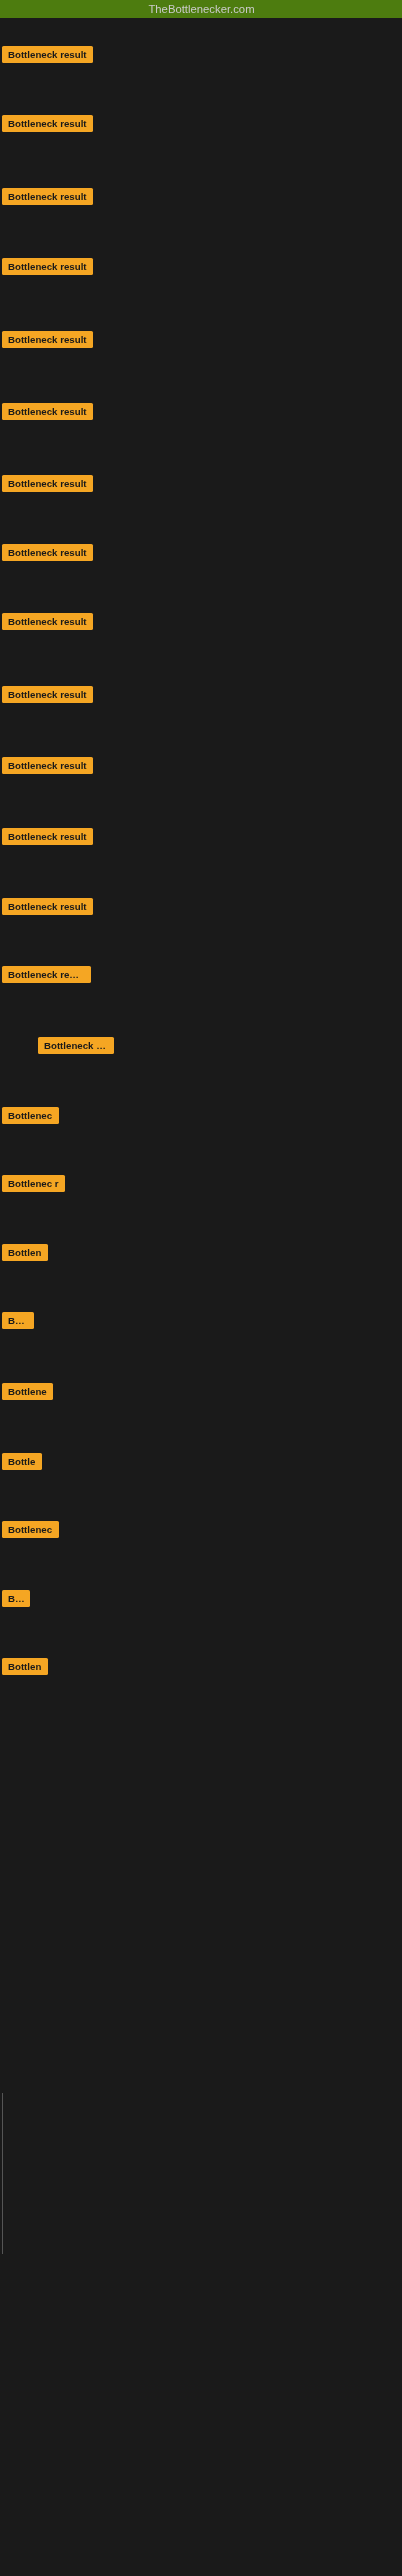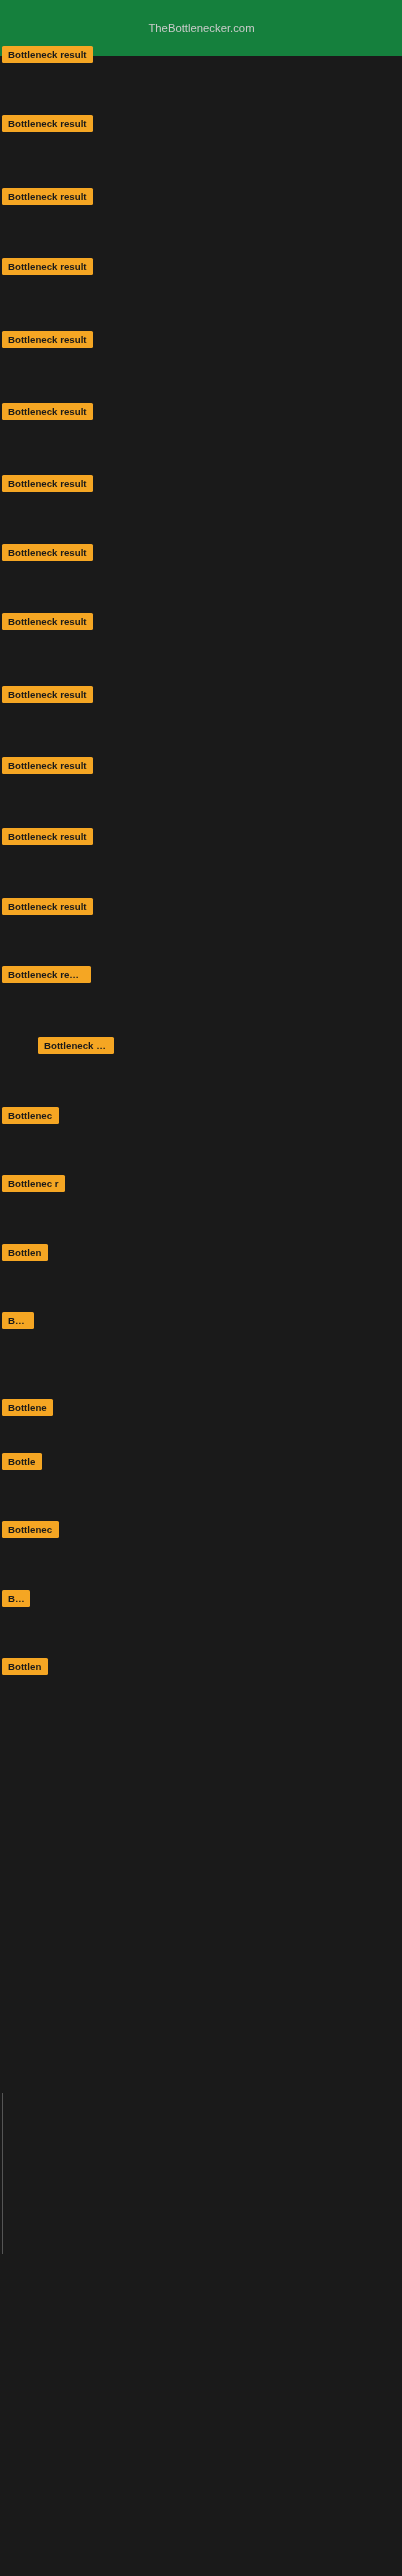--- a/index.html
+++ b/index.html
@@ -13,22 +13,22 @@
       min-height: 2576px;
       background-color: #1a1a1a;
       font-family: Arial, sans-serif;
       position: relative;
     }
 
     .site-title {
       text-align: center;
       color: #cccccc;
       font-size: 11.3px;
-      padding: 22px 0;
-      background-color: #15803d;
+      padding: 3px 0;
+      background-color: #4d7c0f;
     }
 
     .bottleneck-badge {
       background-color: #f5a623;
       color: #1a1a1a;
       font-size: 9.7px;
       font-weight: bold;
       padding: 3.2px 6.4px;
       border-radius: 1.6px;
       white-space: nowrap;
@@ -71,18 +71,18 @@
 <div style="position: absolute; top: 686px; left: 1.6px;"><span class="bottleneck-badge" style="max-width: 105px; overflow: hidden; text-overflow: ellipsis;">Bottleneck result</span></div>
 <div style="position: absolute; top: 757px; left: 1.6px;"><span class="bottleneck-badge" style="max-width: 97px; overflow: hidden; text-overflow: ellipsis;">Bottleneck result</span></div>
 <div style="position: absolute; top: 828px; left: 1.6px;"><span class="bottleneck-badge" style="max-width: 93px; overflow: hidden; text-overflow: ellipsis;">Bottleneck result</span></div>
 <div style="position: absolute; top: 898px; left: 1.6px;"><span class="bottleneck-badge" style="max-width: 93px; overflow: hidden; text-overflow: ellipsis;">Bottleneck result</span></div>
 <div style="position: absolute; top: 966px; left: 1.6px;"><span class="bottleneck-badge" style="max-width: 89px; overflow: hidden; text-overflow: ellipsis;">Bottleneck result</span></div>
 <div style="position: absolute; top: 1037px; left: 1.6px;"><span class="bottleneck-badge" style="max-width: 76px; overflow: hidden; text-overflow: ellipsis; margin-left: 36px;">Bottleneck res</span></div>
 <div style="position: absolute; top: 1107px; left: 1.6px;"><span class="bottleneck-badge" style="max-width: 58px; overflow: hidden; text-overflow: ellipsis;">Bottlenec</span></div>
 <div style="position: absolute; top: 1175px; left: 1.6px;"><span class="bottleneck-badge" style="max-width: 66px; overflow: hidden; text-overflow: ellipsis;">Bottlenec r</span></div>
 <div style="position: absolute; top: 1244px; left: 1.6px;"><span class="bottleneck-badge" style="max-width: 48px; overflow: hidden; text-overflow: ellipsis;">Bottlen</span></div>
 <div style="position: absolute; top: 1312px; left: 1.6px; text-align: center;"><span class="bottleneck-badge" style="max-width: 32px; overflow: hidden; text-overflow: ellipsis;">Bott</span></div>
-<div style="position: absolute; top: 1383px; left: 1.6px;"><span class="bottleneck-badge" style="max-width: 52px; overflow: hidden; text-overflow: ellipsis; margin-top: 16px;">Bottlene</span></div>
+<div style="position: absolute; top: 1383px; left: 1.6px;"><span class="bottleneck-badge" style="max-width: 52px; overflow: hidden; text-overflow: ellipsis;">Bottlene</span></div>
 <div style="position: absolute; top: 1453px; left: 1.6px;"><span class="bottleneck-badge" style="max-width: 42px; overflow: hidden; text-overflow: ellipsis;">Bottle</span></div>
 <div style="position: absolute; top: 1521px; left: 1.6px;"><span class="bottleneck-badge" style="max-width: 58px; overflow: hidden; text-overflow: ellipsis;">Bottlenec</span></div>
 <div style="position: absolute; top: 1590px; left: 1.6px;"><span class="bottleneck-badge" style="max-width: 28px; overflow: hidden; text-overflow: ellipsis;">Bot</span></div>
 <div style="position: absolute; top: 1658px; left: 1.6px;"><span class="bottleneck-badge" style="max-width: 48px; overflow: hidden; text-overflow: ellipsis;">Bottlen</span></div>
 
 
 </body></html>

